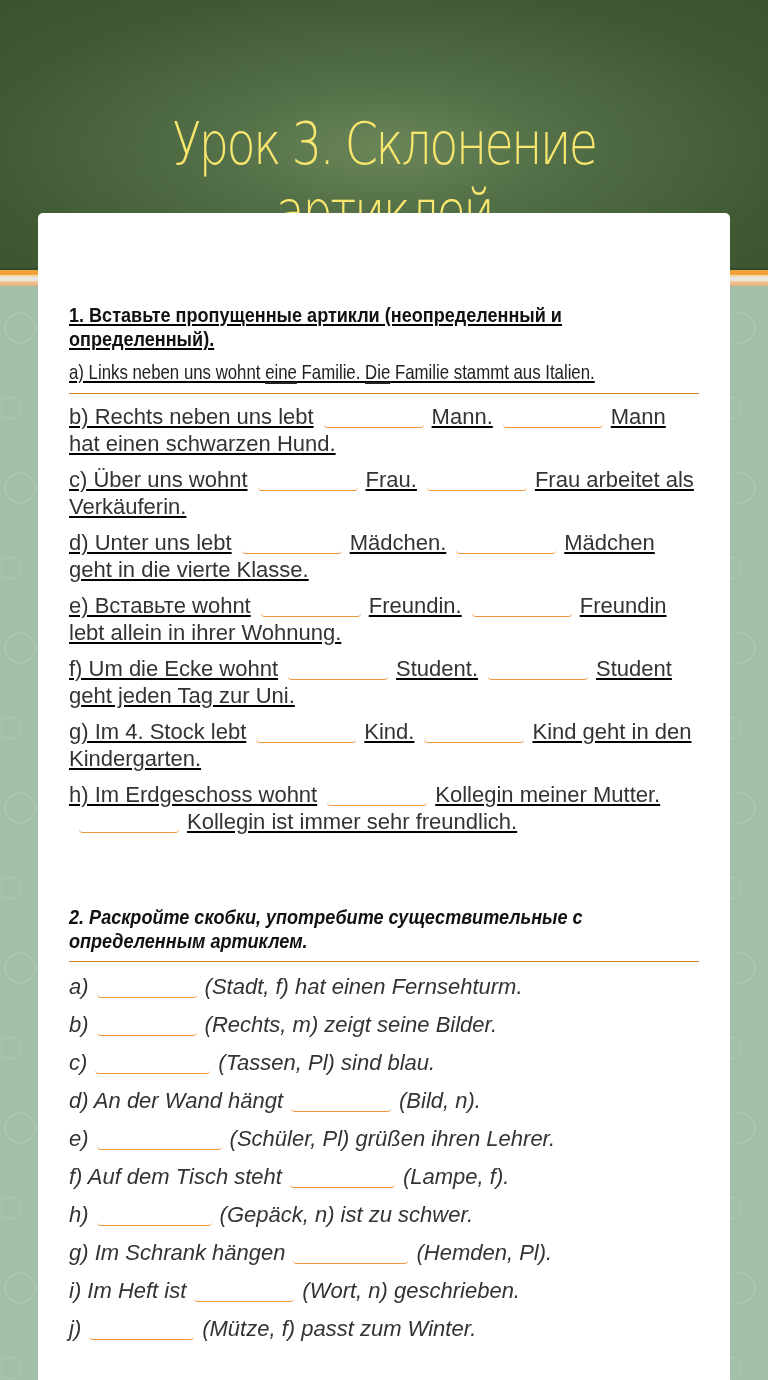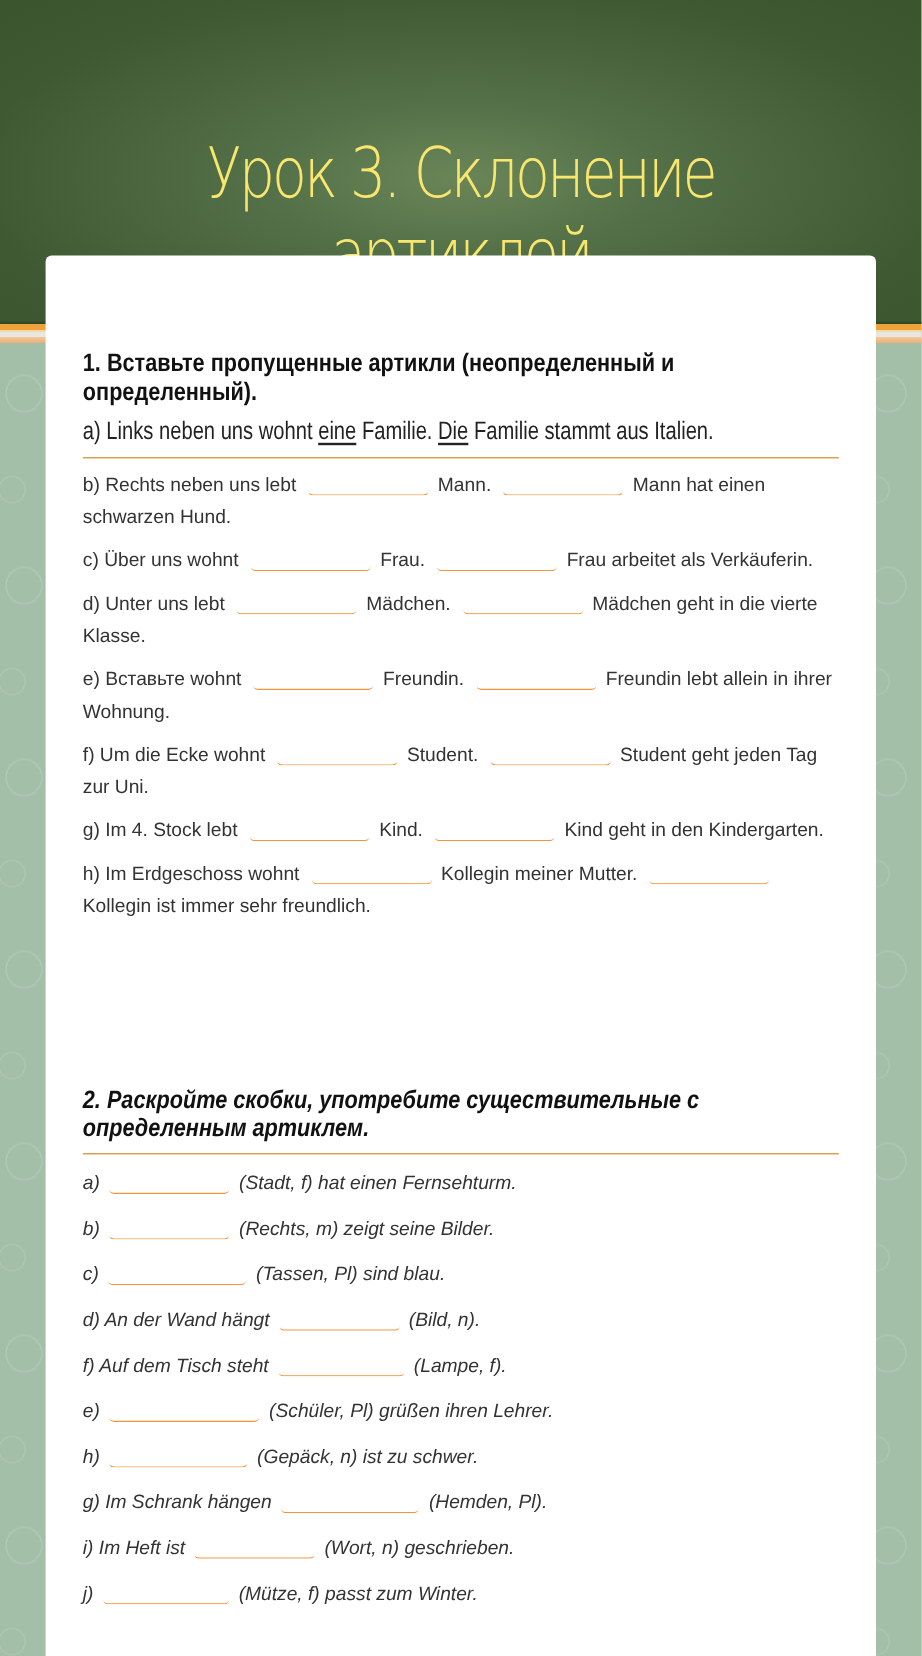--- a/index.html
+++ b/index.html
@@ -41,41 +41,41 @@
       font-size: 21px; line-height: 24px; color: #111;
       transform: scaleX(0.86); transform-origin: left; width: 735px;
     }
     .example {
       margin-top: 8px; font-size: 21px; color: #222; line-height: 26px;
       transform: scaleX(0.80); transform-origin: left; width: 790px; font-weight: 300;
     }
     .example u { text-decoration: underline; text-underline-offset: 3px; }
     .rule { height: 1px; background: #d08a2a; margin-top: 8px; }
     .item {
-      font-size: 16px; color: #333; line-height: 27px; margin-top: 9px;
+      font-size: 22px; color: #333; line-height: 27px; margin-top: 9px;
     }
     .blank {
       display: inline-block; width: 100px; height: 18px; margin: 0 8px 0 10px;
       border-bottom: 1px solid #f0953a; border-radius: 0 0 4px 4px;
       vertical-align: -4px;
     }
     .items2 .item { margin-top: 11px; line-height: 27px; }
     .items2 .blank { margin: 0 8px 0 8px; }
   </style>
 </head>
 <body>
 
 <div class="chalkboard"></div>
 <div class="ledge"></div>
 <div class="pattern"></div>
 <h1 class="title">Урок 3. Склонение артиклей</h1>
 
 <div class="card">
 
-  <div class="section" style="top:78px;">
+  <div class="section" style="top:90px;text-decoration:underline;">
     <div class="q-title">1. Вставьте пропущенные артикли (неопределенный и определенный).</div>
     <div class="example"><span>a) Links neben uns wohnt </span><u>eine</u><span> Familie. </span><u>Die</u><span> Familie stammt aus Italien.</span></div>
     <div class="rule"></div>
 
     <div class="items1">
       <div class="item"><span>b) Rechts neben uns lebt</span><span class="blank"></span><span>Mann.</span><span class="blank"></span><span>Mann hat einen schwarzen Hund.</span></div>
       <div class="item"><span>c) Über uns wohnt</span><span class="blank"></span><span>Frau.</span><span class="blank"></span><span>Frau arbeitet als Verkäuferin.</span></div>
       <div class="item"><span>d) Unter uns lebt</span><span class="blank"></span><span>Mädchen.</span><span class="blank"></span><span>Mädchen geht in die vierte Klasse.</span></div>
       <div class="item"><span>e) Вставьте wohnt</span><span class="blank"></span><span>Freundin.</span><span class="blank"></span><span>Freundin lebt allein in ihrer Wohnung.</span></div>
       <div class="item"><span>f) Um die Ecke wohnt</span><span class="blank"></span><span>Student.</span><span class="blank"></span><span>Student geht jeden Tag zur Uni.</span></div>
@@ -86,22 +86,22 @@
 
   <div class="section" style="top:692px;font-style:italic;">
     <div class="q-title">2. Раскройте скобки, употребите существительные с определенным артиклем.</div>
     <div class="rule"></div>
 
     <div class="items2">
       <div class="item"><span>a)</span><span class="blank"></span><span>(Stadt, f) hat einen Fernsehturm.</span></div>
       <div class="item"><span>b)</span><span class="blank"></span><span>(Rechts, m) zeigt seine Bilder.</span></div>
       <div class="item"><span>c)</span><span class="blank" style="width:115px"></span><span>(Tassen, Pl) sind blau.</span></div>
       <div class="item"><span>d) An der Wand hängt</span><span class="blank"></span><span>(Bild, n).</span></div>
+      <div class="item"><span>e)</span><span class="blank" style="width:125px"></span><span>(Schüler, Pl) grüßen ihren Lehrer.</span></div>
       <div class="item"><span>f) Auf dem Tisch steht</span><span class="blank" style="width:105px"></span><span>(Lampe, f).</span></div>
-      <div class="item"><span>e)</span><span class="blank" style="width:125px"></span><span>(Schüler, Pl) grüßen ihren Lehrer.</span></div>
       <div class="item"><span>h)</span><span class="blank" style="width:115px"></span><span>(Gepäck, n) ist zu schwer.</span></div>
       <div class="item"><span>g) Im Schrank hängen</span><span class="blank" style="width:115px"></span><span>(Hemden, Pl).</span></div>
       <div class="item"><span>i) Im Heft ist</span><span class="blank"></span><span>(Wort, n) geschrieben.</span></div>
       <div class="item"><span>j)</span><span class="blank" style="width:105px"></span><span>(Mütze, f) passt zum Winter.</span></div>
     </div>
   </div>
 
 </div>
 
 </body></html>

